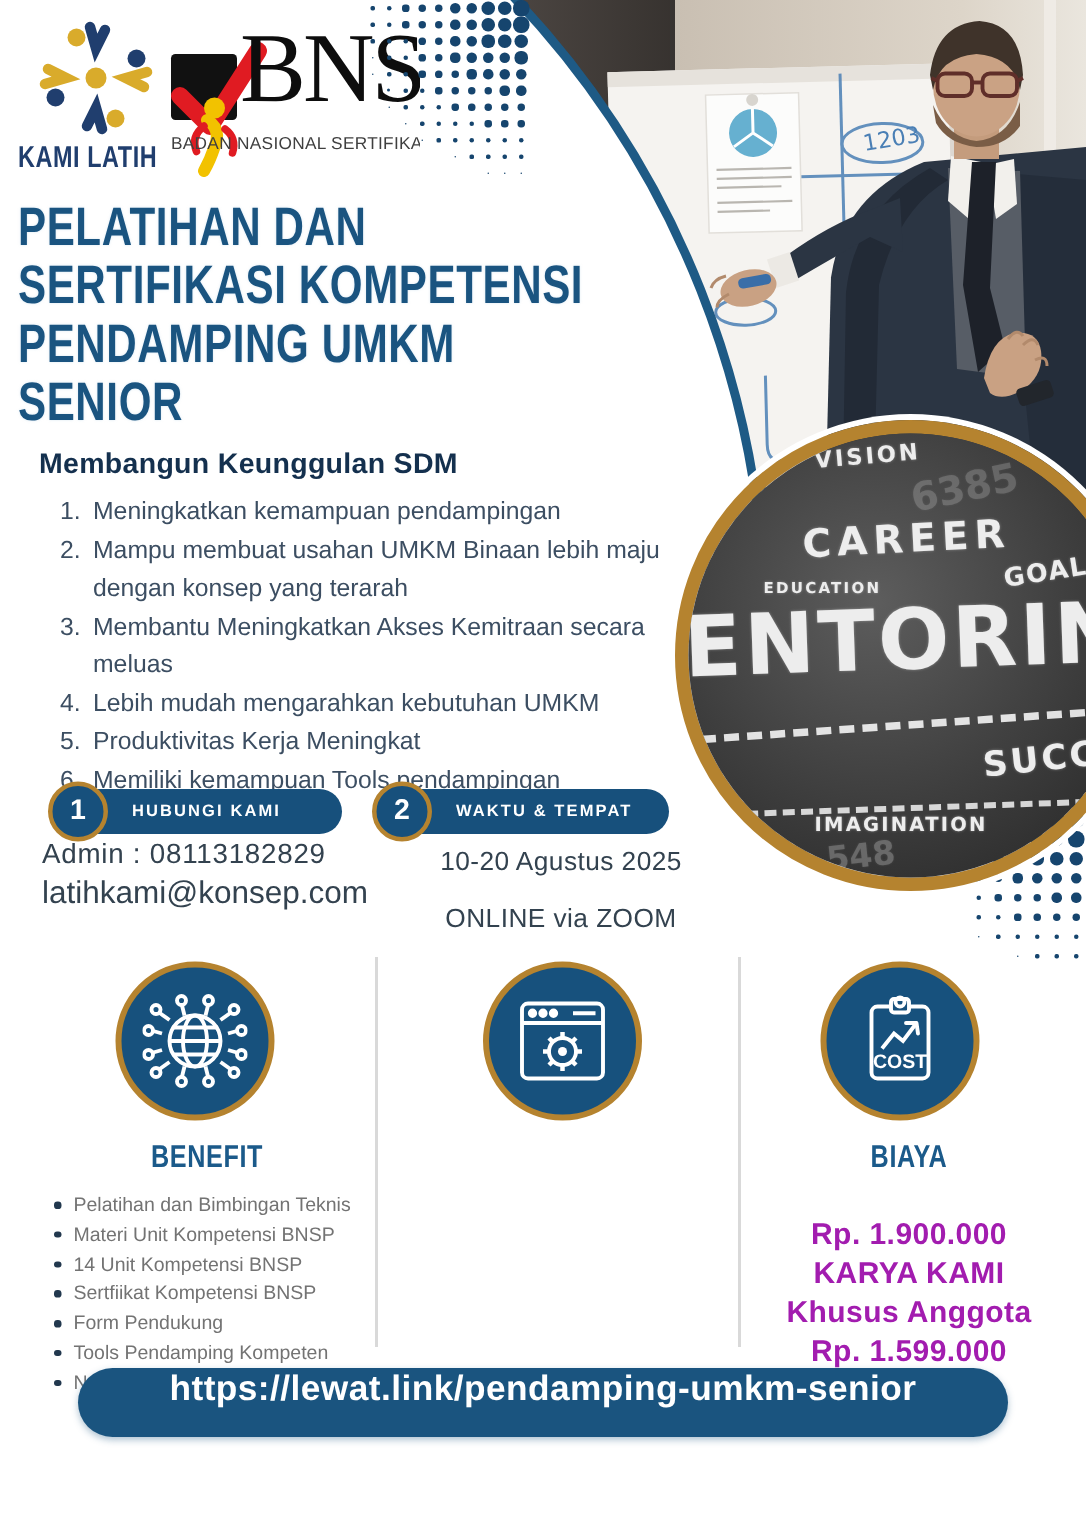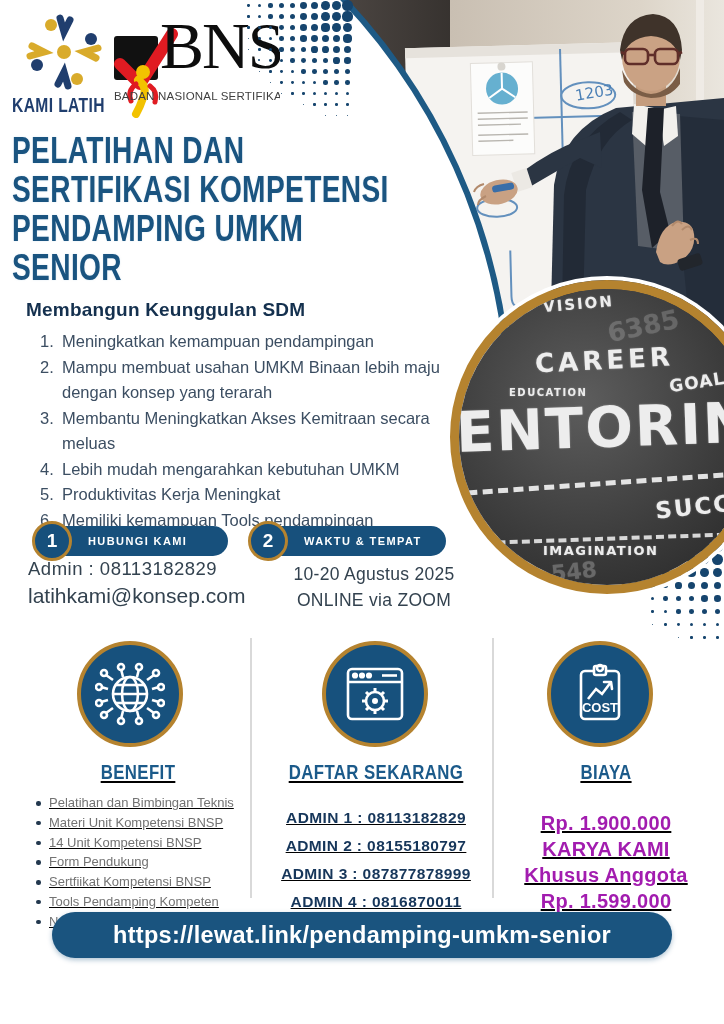--- a/index.html
+++ b/index.html
@@ -39,21 +39,21 @@
              display:flex;align-items:center;justify-content:center;z-index:1;}
   .step1{left:32px;top:521px;width:196px;}
   .step1 .pill{left:14px;width:182px;}
   .step2{left:248px;top:521px;width:200px;}
   .step2 .pill{left:14px;width:184px;}
   .contact{left:28px;top:558px;width:230px;z-index:6;color:#33424f;}
   .contact .l1{font-size:18.5px;letter-spacing:.5px;}
   .contact .l2{font-size:21px;margin-top:4px;}
   .when{left:270px;top:564px;width:208px;z-index:6;text-align:center;color:#33424f;}
   .when .l1{font-size:17.5px;letter-spacing:.3px;}
-  .when .l2{font-size:17.5px;margin-top:5px;letter-spacing:.3px;}
+  .when .l2{font-size:17.5px;margin-top:17px;letter-spacing:.3px;}
 
   
   .photo-wrap{left:280px;top:0;width:444px;height:430px;z-index:1;}
   .photo-wrap svg{display:block;}
 
   
   .mentor{left:450px;top:280px;width:314px;height:314px;border-radius:50%;
           border:9px solid #b5832f;box-sizing:border-box;z-index:5;box-shadow:0 0 0 4px #fff;}
   .board{position:absolute;left:0;top:0;width:296px;height:296px;border-radius:50%;overflow:hidden;
          background:radial-gradient(circle at 42% 38%, #5d5d5d, #3d3d3d 55%, #242424 100%);}
@@ -82,38 +82,38 @@
 
   
   .icircle{top:641px;width:106px;height:106px;border-radius:50%;background:#17517d;
            border:4px solid #b5832f;box-sizing:border-box;z-index:6;
            display:flex;align-items:center;justify-content:center;}
   .ic1{left:77px;} .ic2{left:322px;} .ic3{left:547px;}
 
   
   .colhead{font-size:21px;font-weight:800;color:#1b5a8a;transform:scaleX(.8);transform-origin:center;
            white-space:nowrap;letter-spacing:.5px;}
-  .col{z-index:6;text-align:center;text-decoration:underline;}
+  .col{z-index:6;text-align:center;}
   .col-benefit{left:20px;top:760px;width:236px;}
   .col-benefit ul{margin:9px 0 0 14px;padding:0;list-style:none;text-align:left;}
   .col-benefit li{position:relative;padding-left:15px;font-size:13px;line-height:19.8px;color:#737373;}
   .col-benefit li::before{content:"";position:absolute;left:2px;top:8px;width:4.5px;height:4.5px;
                           border-radius:50%;background:#22384e;}
   .col-daftar{left:260px;top:760px;width:232px;}
   .col-daftar .admins{margin-top:20px;}
   .col-daftar .admins div{font-size:15.5px;font-weight:700;color:#16365a;line-height:28px;letter-spacing:.4px;}
   .col-biaya{left:498px;top:760px;width:216px;}
   .col-biaya .prices{margin-top:26px;}
   .col-biaya .prices div{font-size:20px;font-weight:700;color:#a21caf;line-height:26px;letter-spacing:.3px;}
   .vdivider{top:638px;width:1.5px;height:260px;background:#d9d9d9;z-index:5;}
   .vd1{left:250px;} .vd2{left:492px;}
 
   
   .urlpill{left:52px;top:912px;width:620px;height:46px;border-radius:24px;background:#1a547f;
-           display:flex;align-items:center;justify-content:center;z-index:6;text-decoration:none;
+           display:flex;justify-content:center;z-index:6;text-decoration:none;
            box-shadow:0 2px 5px rgba(26,84,127,.35);}
   .urlpill span{color:#fff;font-size:23.5px;font-weight:700;letter-spacing:.3px;}
 </style>
 </head>
 <body>
 
 <div class="page">
 
   <div class="abs photo-wrap">
     <svg width="444" height="430" viewBox="0 0 444 430">
@@ -523,36 +523,27 @@
 
   <div class="abs vdivider vd1"></div>
   <div class="abs vdivider vd2"></div>
 
   <div class="abs col col-benefit">
     <div class="colhead">BENEFIT</div>
     <ul>
       <li>Pelatihan dan Bimbingan Teknis</li>
       <li>Materi Unit Kompetensi BNSP</li>
       <li>14 Unit Kompetensi BNSP</li>
+      <li>Sertfiikat Kompetensi BNSP</li>
       <li>Form Pendukung</li>
-      <li>Sertfiikat Kompetensi BNSP</li>
       <li>Tools Pendamping Kompeten</li>
       <li>Networking Mentor Indonesia</li>
     </ul>
   </div>
 
-  <div class="abs col col-daftar">
-    <div class="colhead">DAFTAR SEKARANG</div>
-    <div class="admins">
-      <div>ADMIN 1 : 08113182829</div>
-      <div>ADMIN 2 : 08155180797</div>
-      <div>ADMIN 3 : 087877878999</div>
-      <div>ADMIN 4 : 0816870011</div>
-    </div>
-  </div>
 
   <div class="abs col col-biaya">
     <div class="colhead">BIAYA</div>
     <div class="prices">
       <div>Rp. 1.900.000</div>
       <div>KARYA KAMI</div>
       <div>Khusus Anggota</div>
       <div>Rp. 1.599.000</div>
     </div>
   </div>

